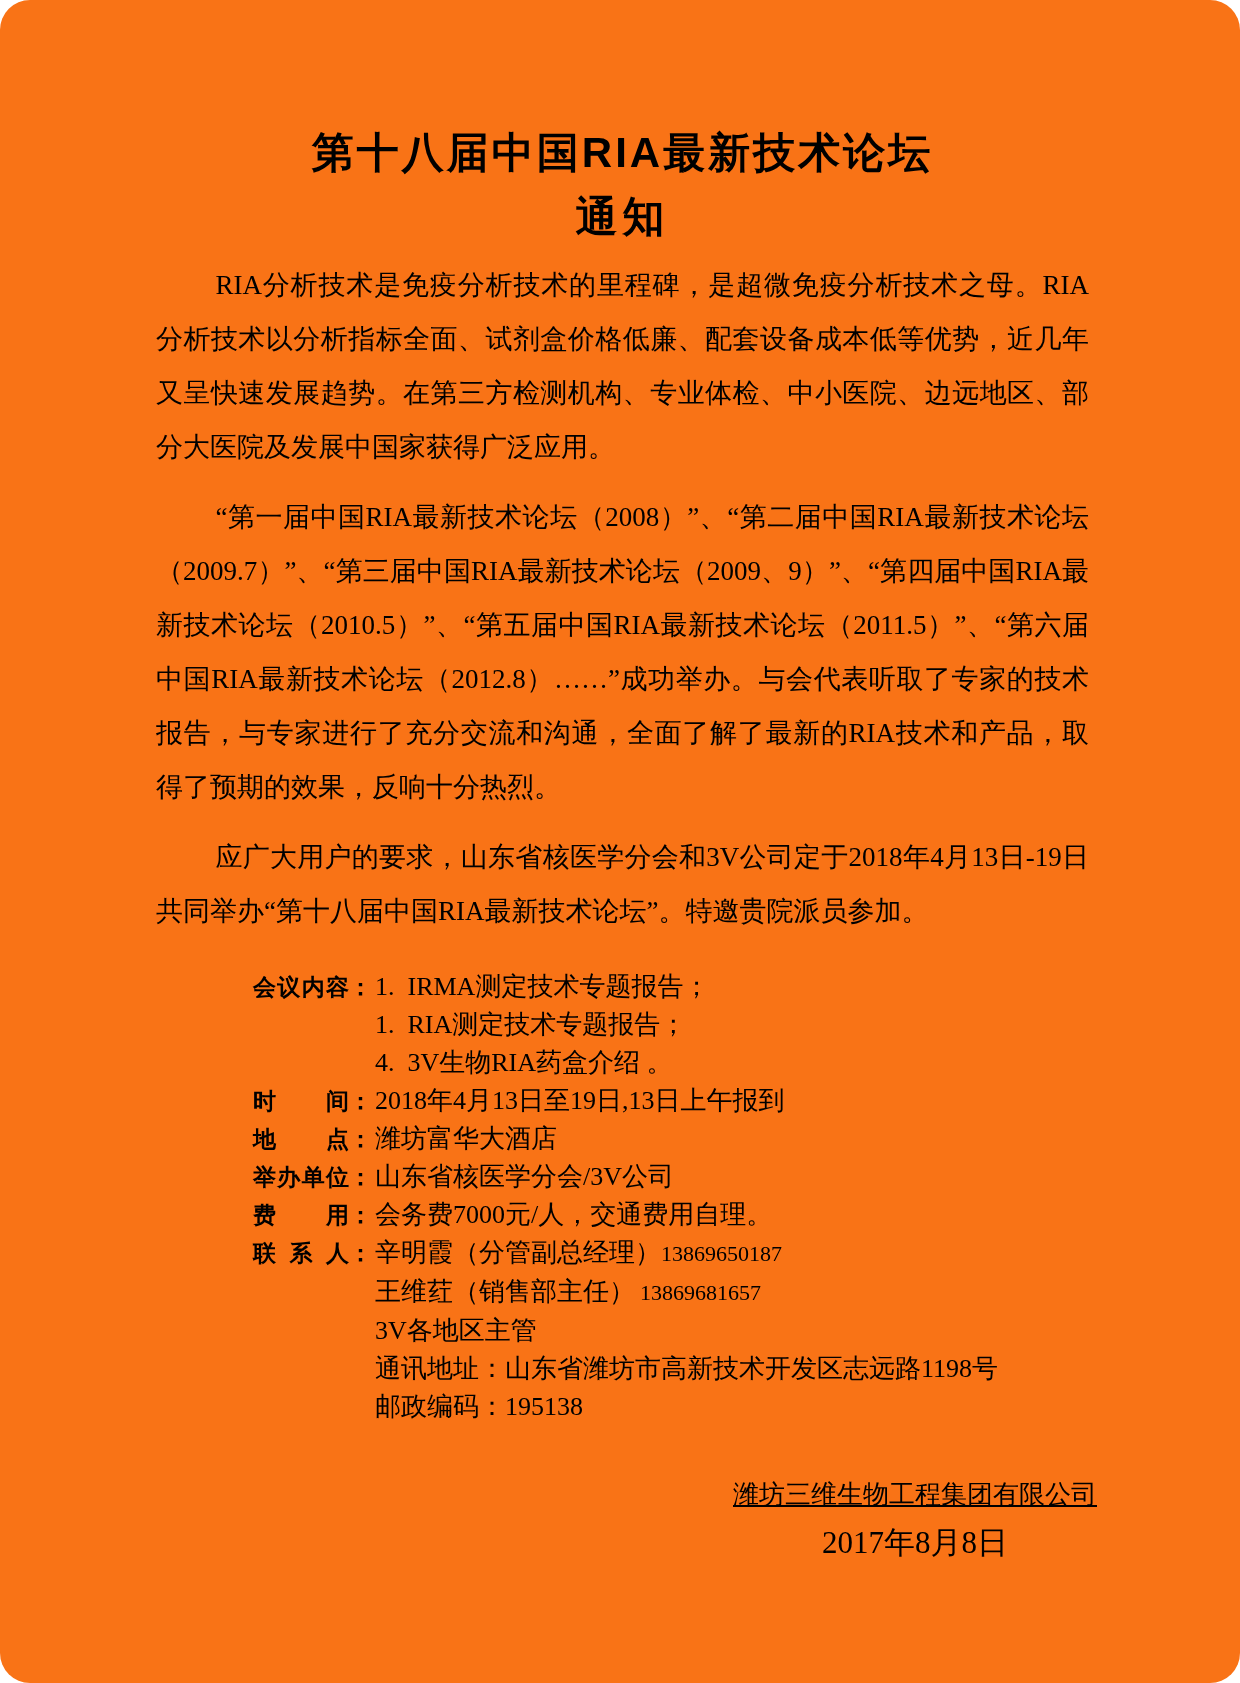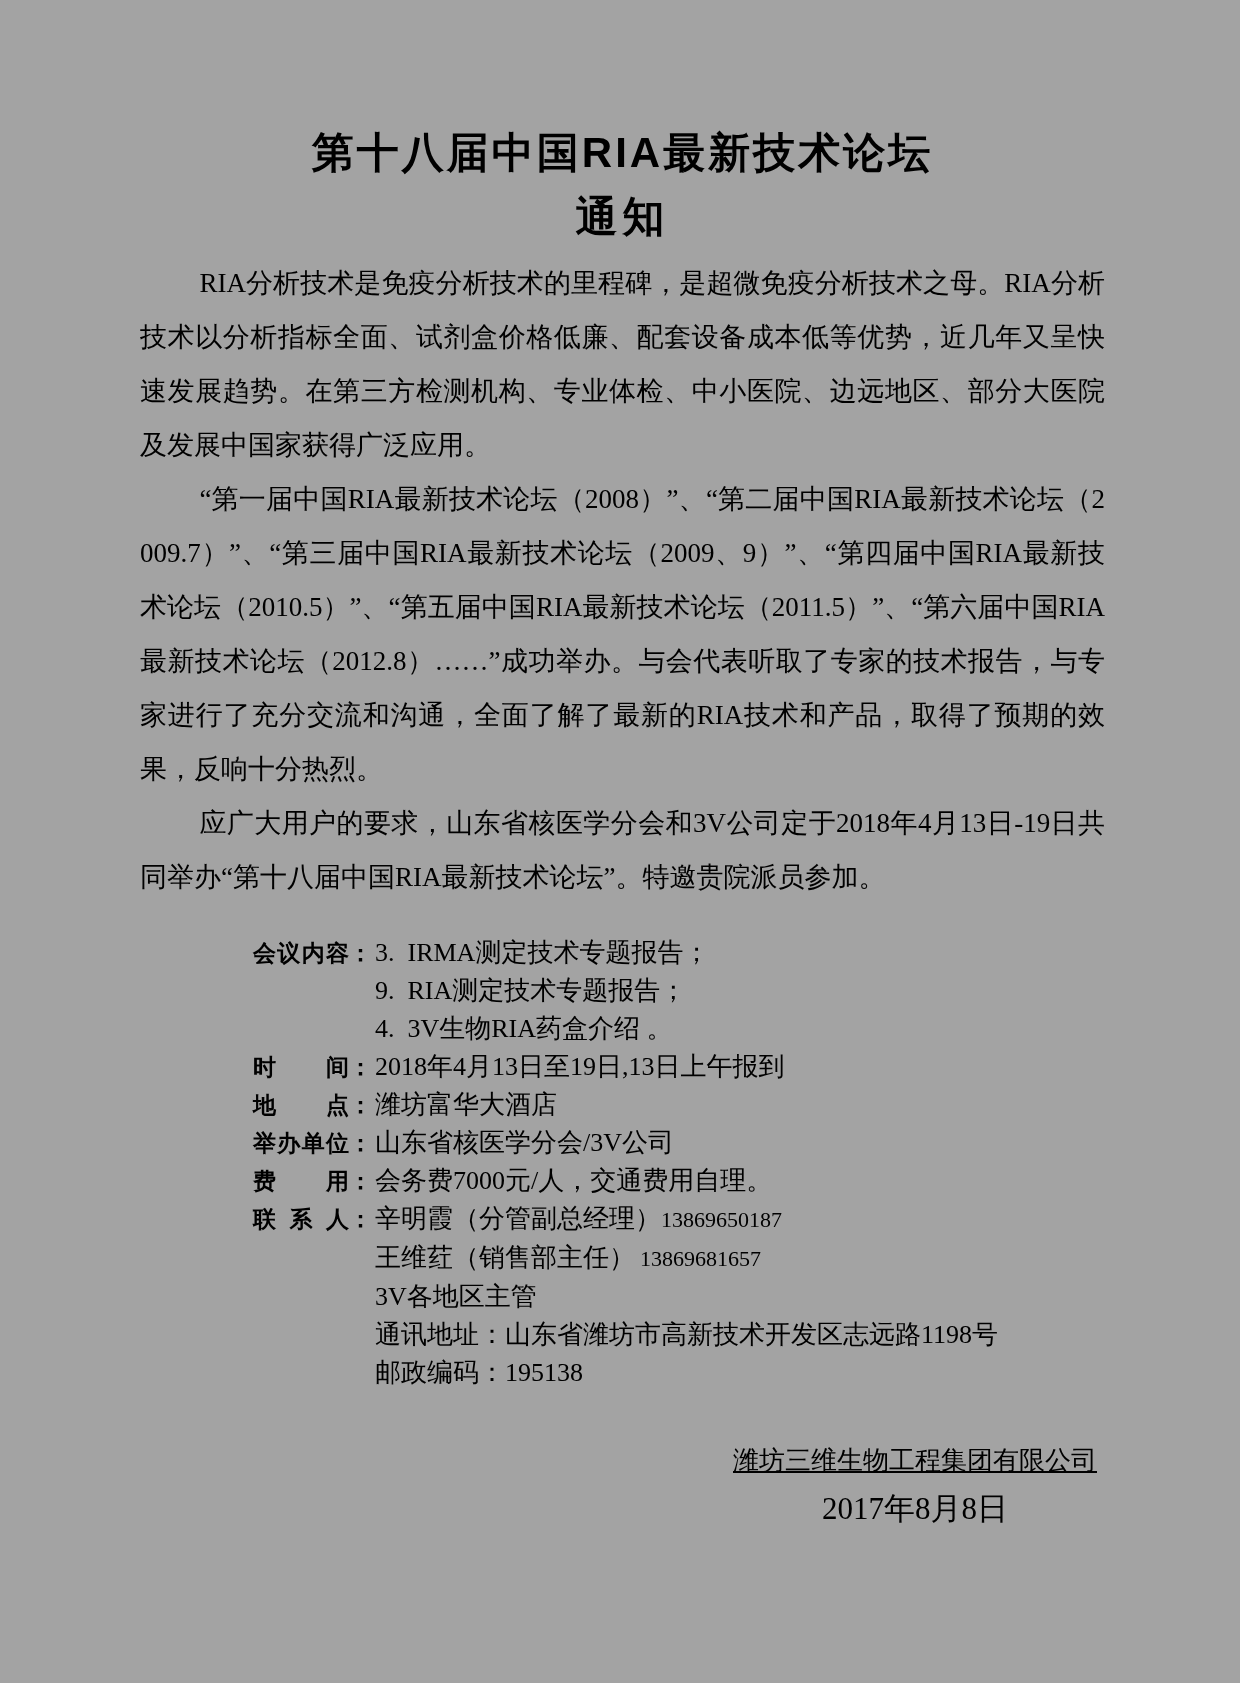--- a/index.html
+++ b/index.html
@@ -5,26 +5,27 @@
   html, body {
     margin: 0;
     padding: 0;
     background: #ffffff;
   }
   .page {
     position: relative;
     width: 1240px;
     height: 1683px;
     margin: 0 auto;
-    background: #a3a3a3;
+    background: #f97316;
     color: #000000;
     overflow: hidden;
     box-sizing: border-box;
     padding: 128px 135px 0 140px;
     font-family: "Liberation Serif", "DejaVu Serif", serif;
+    border-radius: 30px;
   }
   
   .doc-title {
     text-align: center;
     font-family: "Liberation Sans", "DejaVu Sans", sans-serif;
     font-weight: bold;
     font-size: 42px;
     line-height: 50px;
     letter-spacing: 3px;
     white-space: nowrap;
@@ -40,21 +41,21 @@
   }
   
   .body-text {
     margin-top: 14px;
   }
   .para {
     font-size: 27px;
     line-height: 54px;
     text-align: justify;
     text-indent: 2.2em;
-    margin: 0;
+    margin: 16px;
     word-break: break-all;
     font-family: Liberation Serif, serif;
   }
   
   .details {
     margin-top: 30px;
   }
   .drow {
     line-height: 38px;
     font-size: 26px;
@@ -116,23 +117,23 @@
   <div class="doc-subtitle">通知</div>
 
   <div class="body-text">
     <p class="para">RIA分析技术是免疫分析技术的里程碑，是超微免疫分析技术之母。RIA分析技术以分析指标全面、试剂盒价格低廉、配套设备成本低等优势，近几年又呈快速发展趋势。在第三方检测机构、专业体检、中小医院、边远地区、部分大医院及发展中国家获得广泛应用。</p>
     <p class="para">“第一届中国RIA最新技术论坛（2008）”、“第二届中国RIA最新技术论坛（2009.7）”、“第三届中国RIA最新技术论坛（2009、9）”、“第四届中国RIA最新技术论坛（2010.5）”、“第五届中国RIA最新技术论坛（2011.5）”、“第六届中国RIA最新技术论坛（2012.8）……”成功举办。与会代表听取了专家的技术报告，与专家进行了充分交流和沟通，全面了解了最新的RIA技术和产品，取得了预期的效果，反响十分热烈。</p>
     <p class="para">应广大用户的要求，山东省核医学分会和3V公司定于2018年4月13日-19日共同举办“第十八届中国RIA最新技术论坛”。特邀贵院派员参加。</p>
   </div>
 
   <div class="details">
 
-    <div class="drow"><span class="dlabel">会议内容</span><span class="dcolon">：</span><span class="dvalue">3.  IRMA测定技术专题报告；</span></div>
+    <div class="drow"><span class="dlabel">会议内容</span><span class="dcolon">：</span><span class="dvalue">1.  IRMA测定技术专题报告；</span></div>
 
-    <div class="drow"><span class="dlabel"></span><span class="dcolon"></span><span class="dvalue">9.  RIA测定技术专题报告；</span></div>
+    <div class="drow"><span class="dlabel"></span><span class="dcolon"></span><span class="dvalue">1.  RIA测定技术专题报告；</span></div>
 
 
     <div class="drow"><span class="dlabel"></span><span class="dcolon"></span><span class="dvalue">4.  3V生物RIA药盒介绍 。</span></div>
 
     <div class="drow"><span class="dlabel">时间</span><span class="dcolon">：</span><span class="dvalue">2018年4月13日至19日,13日上午报到</span></div>
 
     <div class="drow"><span class="dlabel">地点</span><span class="dcolon">：</span><span class="dvalue">潍坊富华大酒店</span></div>
 
     <div class="drow"><span class="dlabel">举办单位</span><span class="dcolon">：</span><span class="dvalue">山东省核医学分会/3V公司</span></div>
 

